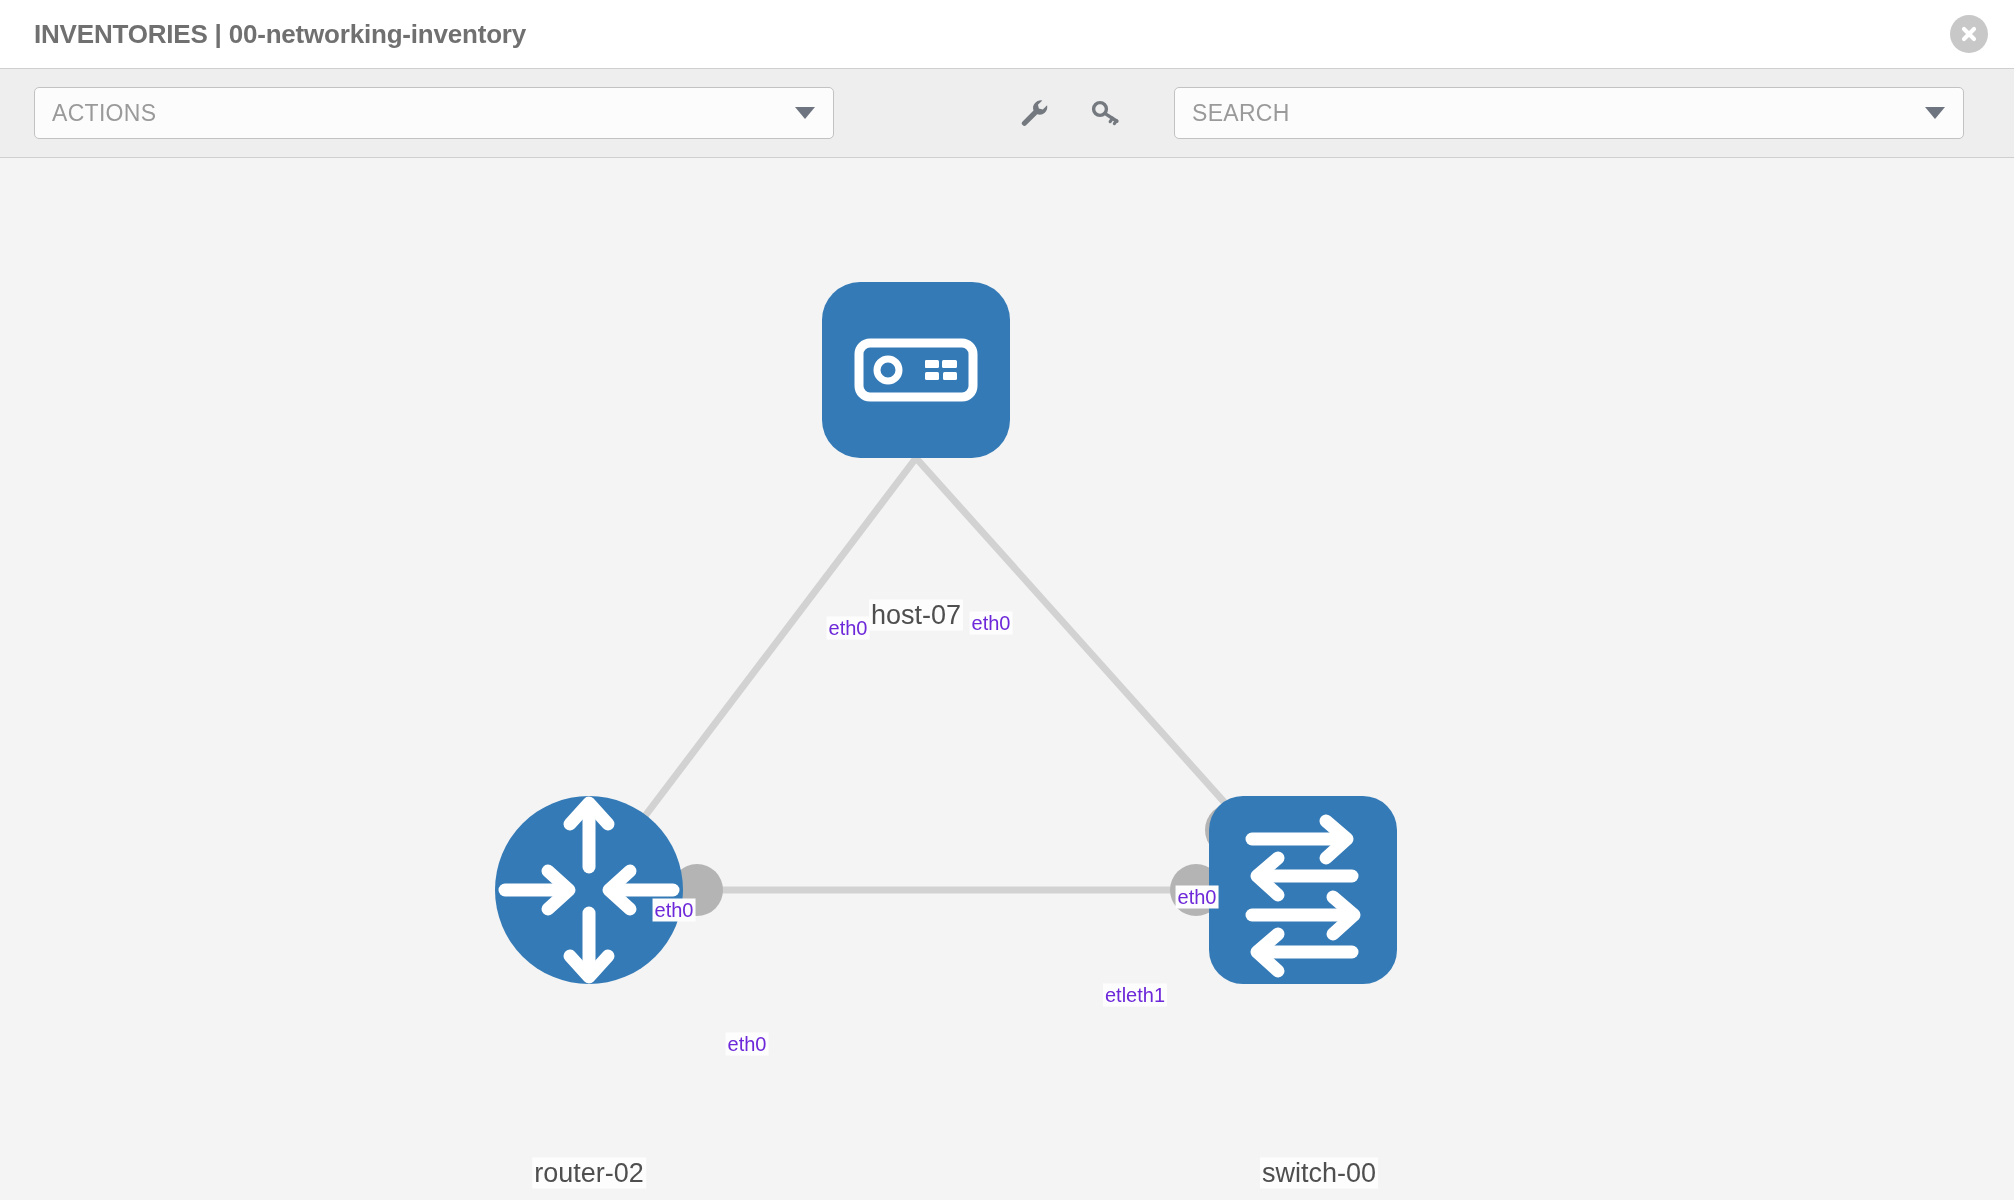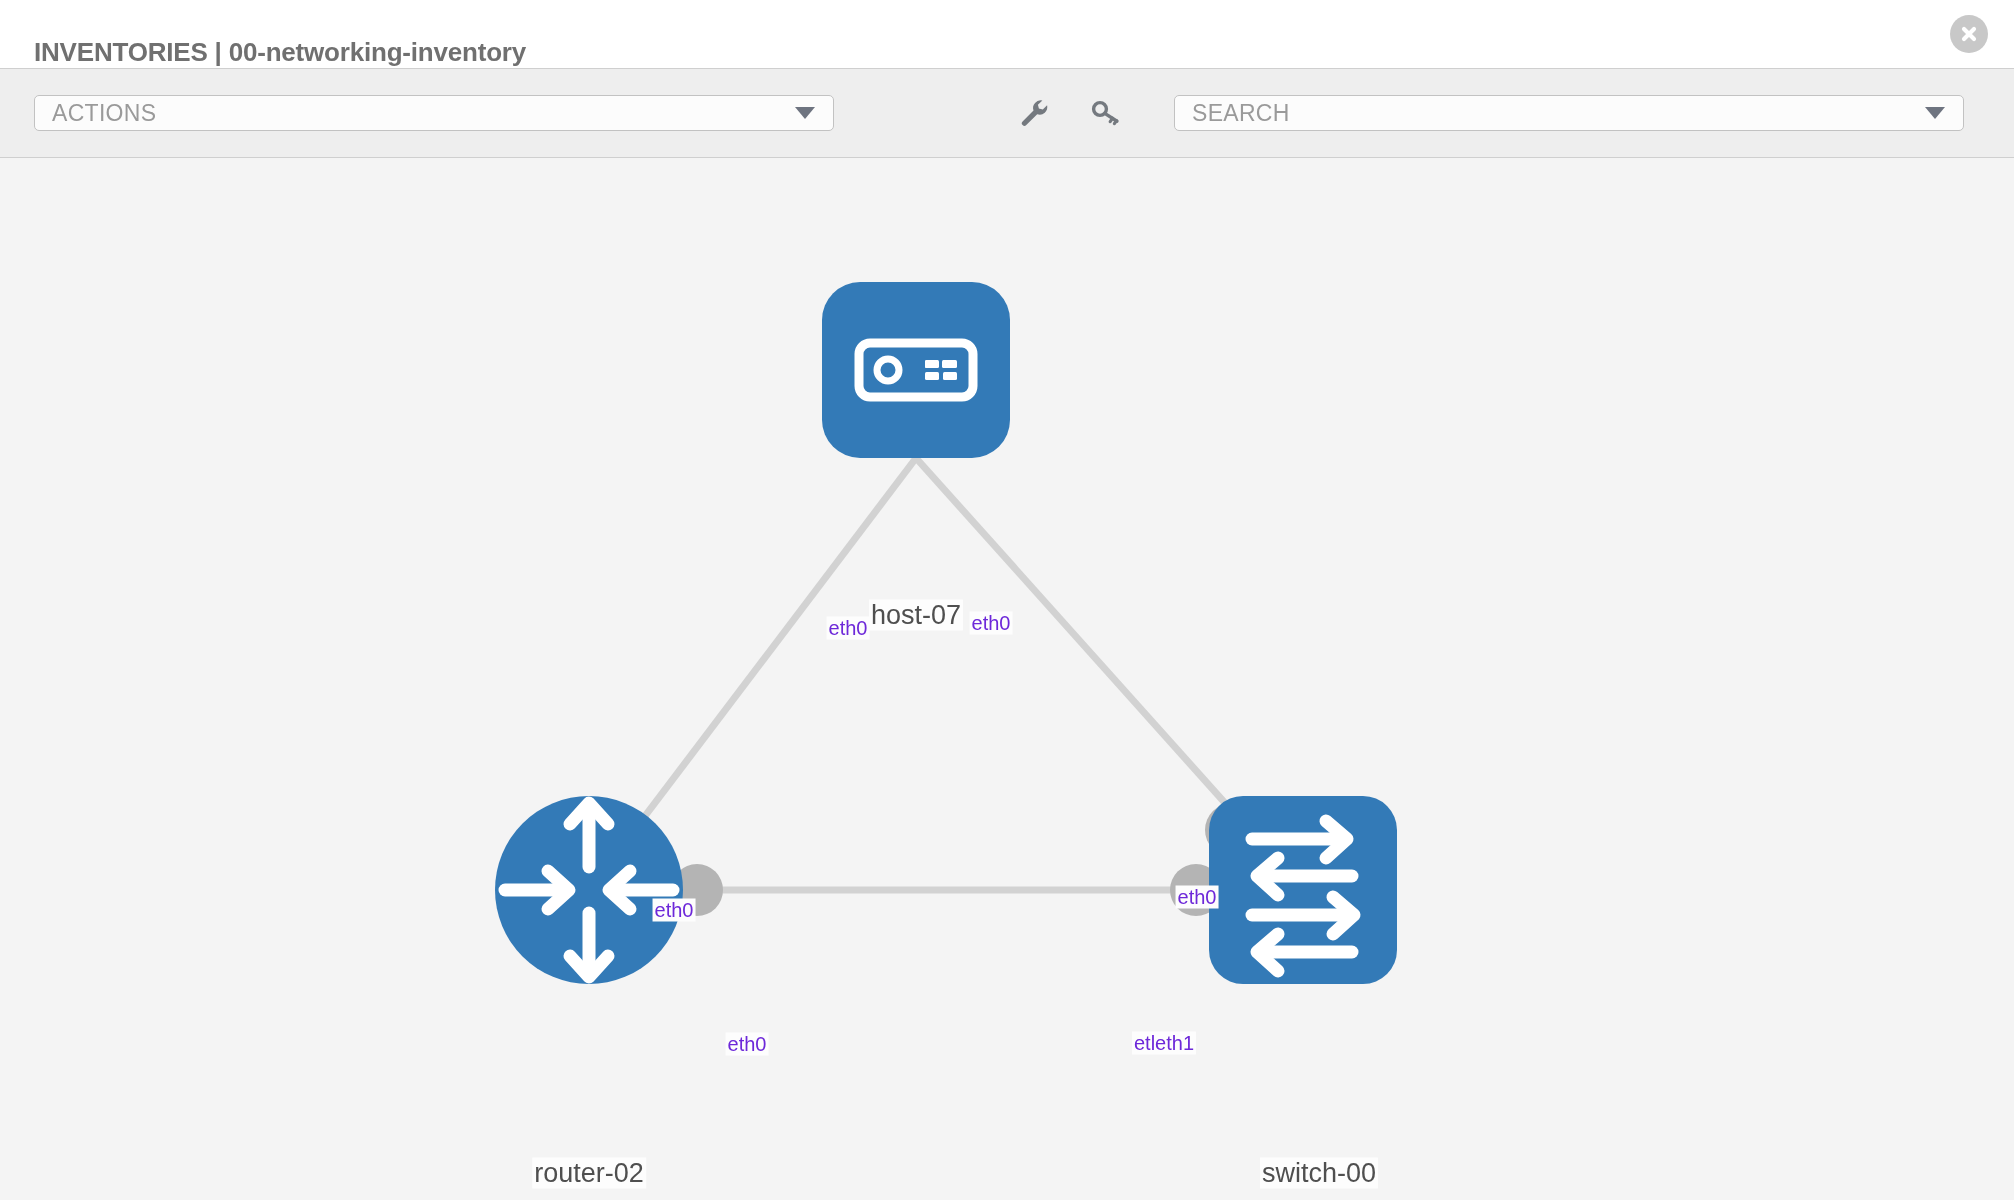--- a/index.html
+++ b/index.html
@@ -14,21 +14,21 @@
   }
 
   
   .header {
     position: absolute;
     top: 0; left: 0;
     width: 2014px;
     height: 68px;
     background: #ffffff;
     display: flex;
-    align-items: flex-end;
+    align-items: center;
   }
   .page-title {
     margin-left: 34px;
     font-size: 26px;
     font-weight: bold;
     color: #707070;
     letter-spacing: -0.2px;
     white-space: nowrap;
   }
   .close-btn {
@@ -54,21 +54,21 @@
     height: 90px;
     background: #eeeeee;
     border-top: 1px solid #cfcfcf;
     border-bottom: 1px solid #cfcfcf;
     display: flex;
     align-items: center;
   }
 
   .select-box {
     position: relative;
-    height: 36px;
+    height: 52px;
     background: #fcfcfc;
     border: 1px solid #c2c2c2;
     border-radius: 5px;
     display: flex;
     align-items: center;
     cursor: pointer;
   }
   .select-box .sel-text {
     font-size: 23px;
     color: #9a9a9a;
@@ -263,15 +263,15 @@
 
   <div class="node-label" style="left:916px;  top:457px;">host-07</div>
   <div class="node-label" style="left:589px;  top:1015px;">router-02</div>
   <div class="node-label" style="left:1319px; top:1015px;">switch-00</div>
 
   <div class="edge-label" style="left:848px;  top:470px;">eth0</div>
   <div class="edge-label" style="left:991px;  top:465px;">eth0</div>
   <div class="edge-label" style="left:674px;  top:752px;">eth0</div>
   <div class="edge-label" style="left:1197px; top:739px;">eth0</div>
   <div class="edge-label" style="left:747px;  top:886px;">eth0</div>
-  <div class="edge-label" style="left:1135px; top:885px;margin-left:29px;">etleth1</div>
+  <div class="edge-label" style="left:1135px; top:837px;">etleth1</div>
 
 </div>
 
 </body></html>

